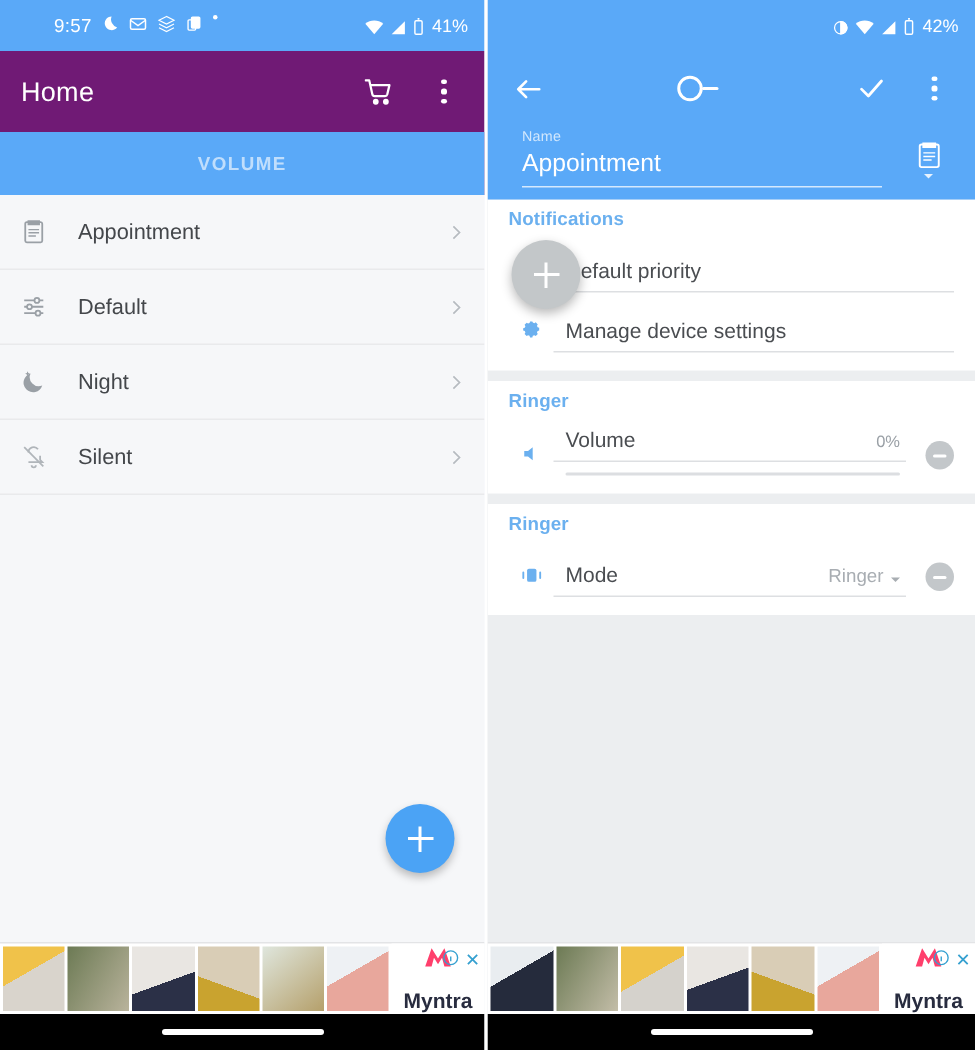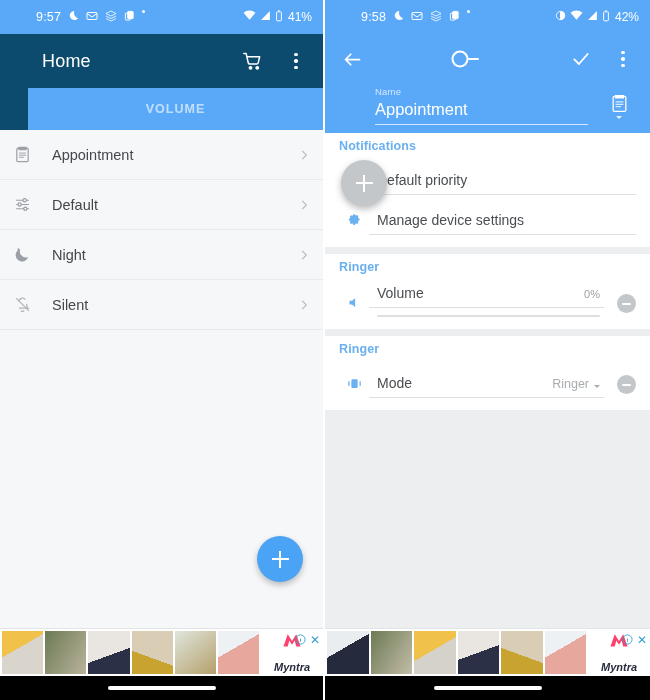--- a/index.html
+++ b/index.html
@@ -20,28 +20,28 @@
   .phone.left { border-right: 2px solid #ffffff; }
 
   
   .statusbar {
     height: 34px; background: #5aa9f8;
     display: flex; align-items: center;
     padding: 0 11px; color: #ffffff;
     font-size: 12px; flex: none;
   }
   .sb-left { display: flex; align-items: flex-start; gap: 7px; padding-left: 25px; }
-  .sb-right { margin-left: auto; display: flex; align-items: flex-start; gap: 4px; }
+  .sb-right { margin-left: auto; display: flex; align-items: flex-end; gap: 4px; }
   .sb-time { font-size: 12.5px; letter-spacing: .2px; }
   .sb-ic { display: inline-flex; align-items: center; }
   .sb-dot { width: 3px; height: 3px; border-radius: 50%; background: #fff; display:inline-block; }
   .sb-batt { font-size: 12px; margin-left: 1px; }
 
   
-  .appbar { background: #0c4a6e; flex: none; position: relative; padding-left: 28px; }
+  .appbar { background: #701a75; flex: none; position: relative; }
   .appbar-row {
     height: 54px; display: flex; align-items: center;
     padding: 0 14px; color: #ffffff;
   }
   .app-title { font-size: 18px; font-weight: 500; letter-spacing: .2px; }
   .appbar-actions { margin-left: auto; display: flex; align-items: center; gap: 18px; }
   .icon-btn {
     width: 26px; height: 26px;
     display: flex; align-items: center; justify-content: center;
     color: #ffffff; cursor: pointer;
@@ -94,21 +94,21 @@
     content: ""; position: absolute; background: currentColor;
   }
   .plus::before { left: 0; right: 0; top: 7.5px; height: 2px; }
   .plus::after  { top: 0; bottom: 0; left: 7.5px; width: 2px; }
 
   
   .detail-appbar { background: #5aa9f8; flex: none; padding-bottom: 8px; position: relative; }
   .detail-row1 { height: 50px; display: flex; align-items: center; padding: 0 14px; }
   .detail-row1 .spacer { flex: 1; }
   .toggle-sw { display: flex; align-items: center; cursor: pointer; }
-  .name-block { padding: 2px 14px 0 50px; display: flex; align-items: flex-end; }
+  .name-block { padding: 2px 14px 0 23px; display: flex; align-items: flex-end; }
   .name-field { flex: 1; padding-right: 14px; }
   .name-label { font-size: 9.5px; color: rgba(255,255,255,0.72); letter-spacing: .2px; }
   .name-value {
     font-size: 16.5px; color: #ffffff; padding: 3px 0 5px;
     border-bottom: 1.5px solid rgba(255,255,255,0.75);
   }
   .name-icon { width: 34px; display: flex; flex-direction: column; align-items: center;
                color: #ffffff; padding-bottom: 6px; cursor: pointer; }
   .caret-down {
     width: 0; height: 0; margin-top: 2px;
@@ -165,21 +165,21 @@
   .ad-thumb { flex: 1; min-width: 0; background-size: cover; }
   .ad-brand {
     width: 62px; flex: none; display: flex; flex-direction: column;
     align-items: center; justify-content: center; background: #fff; position: relative;
   }
   .ad-ctrls {
     position: absolute; top: 2px; right: 3px;
     display: flex; align-items: center; gap: 4px; color: #4aa5c9;
   }
   .ad-x { font-size: 12px; color: #35a0d0; line-height: 1; cursor: pointer; }
-  .ad-logo { font-size: 11px; font-weight: 700; color: #282c3f; margin-top: 13px; font-style: italic; }
+  .ad-logo { font-size: 14px; font-weight: 700; color: #282c3f; margin-top: 13px; }
   .myntra-m { width: 22px; height: 16px; }
 
   .navbar {
     position: absolute; left: 0; right: 0; bottom: 0; height: 24px;
     background: #000000; display: flex; align-items: center; justify-content: center;
   }
   .nav-pill { width: 108px; height: 3.5px; border-radius: 3px; background: #ffffff; }
 </style>
 </head>
 <body>
@@ -358,46 +358,20 @@
     </div>
 
     <div class="navbar">
       <div class="nav-pill"></div>
     </div>
   </div>
 
   <div class="phone right">
 
     <div class="statusbar">
-      <div class="sb-left">
-        <span class="sb-time">9:58</span>
-        <span class="sb-ic">
-          <svg width="11" height="11" viewBox="0 0 24 24" fill="#fff">
-              <path d="M14 2a10 10 0 1 0 8 16 12 12 0 0 1-8-16z"></path>
-            </svg>
-        </span>
-        <span class="sb-ic">
-          <svg width="12" height="12" viewBox="0 0 24 24" fill="none" stroke="#fff" stroke-width="2">
-              <rect x="2" y="5" width="20" height="14" rx="2"></rect>
-              <path d="M2 7l10 7 10-7"></path>
-            </svg>
-        </span>
-        <span class="sb-ic">
-          <svg width="12" height="12" viewBox="0 0 24 24" fill="#fff">
-              <path d="M12 2L2 7l10 5 10-5-10-5zM2 12l10 5 10-5M2 17l10 5 10-5" stroke="#fff" stroke-width="1.6" fill="none"></path>
-            </svg>
-        </span>
-        <span class="sb-ic">
-          <svg width="11" height="11" viewBox="0 0 24 24" fill="none" stroke="#fff" stroke-width="2">
-              <rect x="8" y="3" width="12" height="16" rx="1.5" fill="#fff"></rect>
-              <rect x="3" y="7" width="11" height="15" rx="1.5"></rect>
-            </svg>
-        </span>
-        <span class="sb-dot"></span>
-      </div>
       <div class="sb-right">
         <span class="sb-ic">
           <svg width="11" height="11" viewBox="0 0 24 24" fill="none" stroke="#fff" stroke-width="1.8">
               <circle cx="12" cy="12" r="9"></circle>
               <path d="M12 3a9 9 0 0 1 0 18z" fill="#fff"></path>
             </svg>
         </span>
         <span class="sb-ic">
           <svg width="13" height="11" viewBox="0 0 24 20" fill="#fff">
               <path d="M12 18l11-13a17 17 0 0 0-22 0z"></path>

